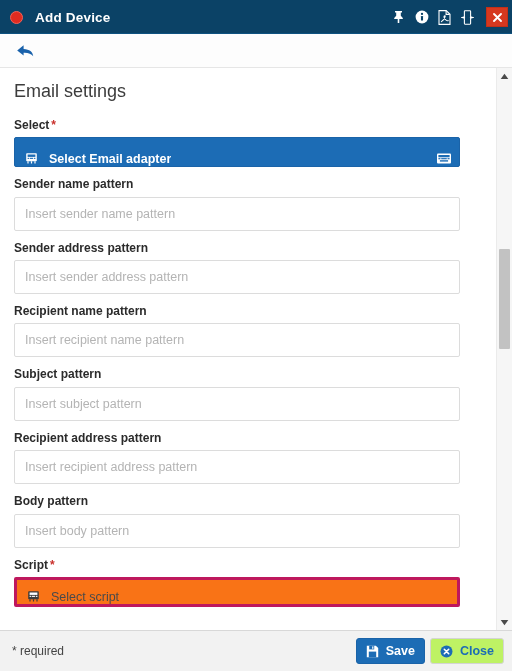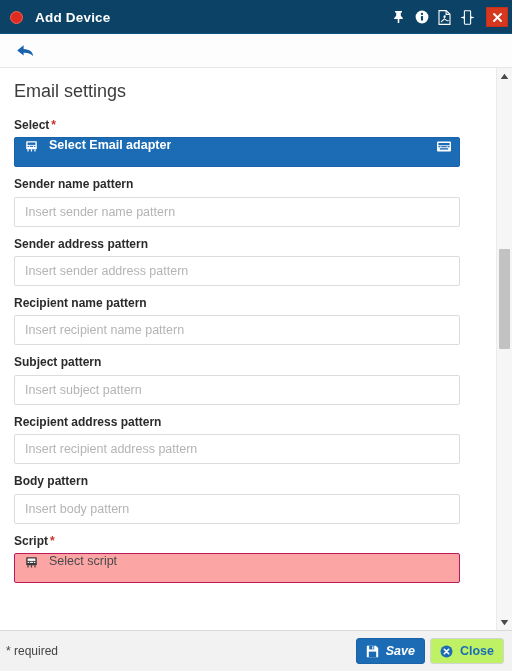--- a/index.html
+++ b/index.html
@@ -147,50 +147,50 @@
     font-weight: bold;
     margin-left: 2px;
   }
   .text-input {
     width: 100%;
     height: 30px;
     box-sizing: border-box;
     border: 1px solid #dcdcdc;
     background: #ffffff;
     border-radius: 2px;
-    padding: 8px 10px;
+    padding: 16px 10px;
     font-size: 12.5px;
     color: #333333;
     font-family: "Liberation Sans", sans-serif;
     outline: none;
   }
   .text-input::placeholder {
     color: #b4b4b4;
   }
 
   
   .picker {
     width: 100%;
     height: 30px;
     box-sizing: border-box;
     border-radius: 2px;
     display: flex;
-    align-items: flex-start;
+    align-items: flex-end;
     padding: 0 6px 0 8px;
     cursor: pointer;
     font-size: 12.5px;
   }
   .picker.primary {
     background: #1c6cb5;
     border: 1px solid #1a63a8;
     color: #ffffff;
   }
   .picker.plain {
-    background: #fca5a5;
-    border: 1px solid #be185d;
+    background: #f97316;
+    border: 3px solid #be185d;
     color: #555555;
   }
   .picker-icon {
     width: 17px;
     height: 16px;
     flex: 0 0 auto;
     display: flex;
     align-items: center;
     justify-content: center;
     margin-right: 9px;
@@ -253,21 +253,21 @@
   }
 
   
   .footer {
     height: 41px;
     min-height: 41px;
     background: #f2f2f2;
     border-top: 1px solid #d8d8d8;
     display: flex;
     align-items: center;
-    padding: 0 8px 0 6px;
+    padding: 0 8px 0 12px;
     box-sizing: border-box;
   }
   .required-note {
     font-size: 12px;
     color: #444444;
   }
   .footer-buttons {
     margin-left: auto;
     display: flex;
     align-items: center;
@@ -284,21 +284,20 @@
     font-weight: bold;
     cursor: pointer;
     box-sizing: border-box;
     white-space: nowrap;
     font-family: "Liberation Sans", sans-serif;
   }
   .btn-primary {
     background: #1c6cb5;
     border: 1px solid #1a63a8;
     color: #ffffff;
-    font-style: italic;
   }
   .btn-default {
     background: #bef264;
     border: 1px solid #d4d4d4;
     color: #1c6cb5;
   }
   .btn-icon {
     width: 14px;
     height: 14px;
     display: flex;

